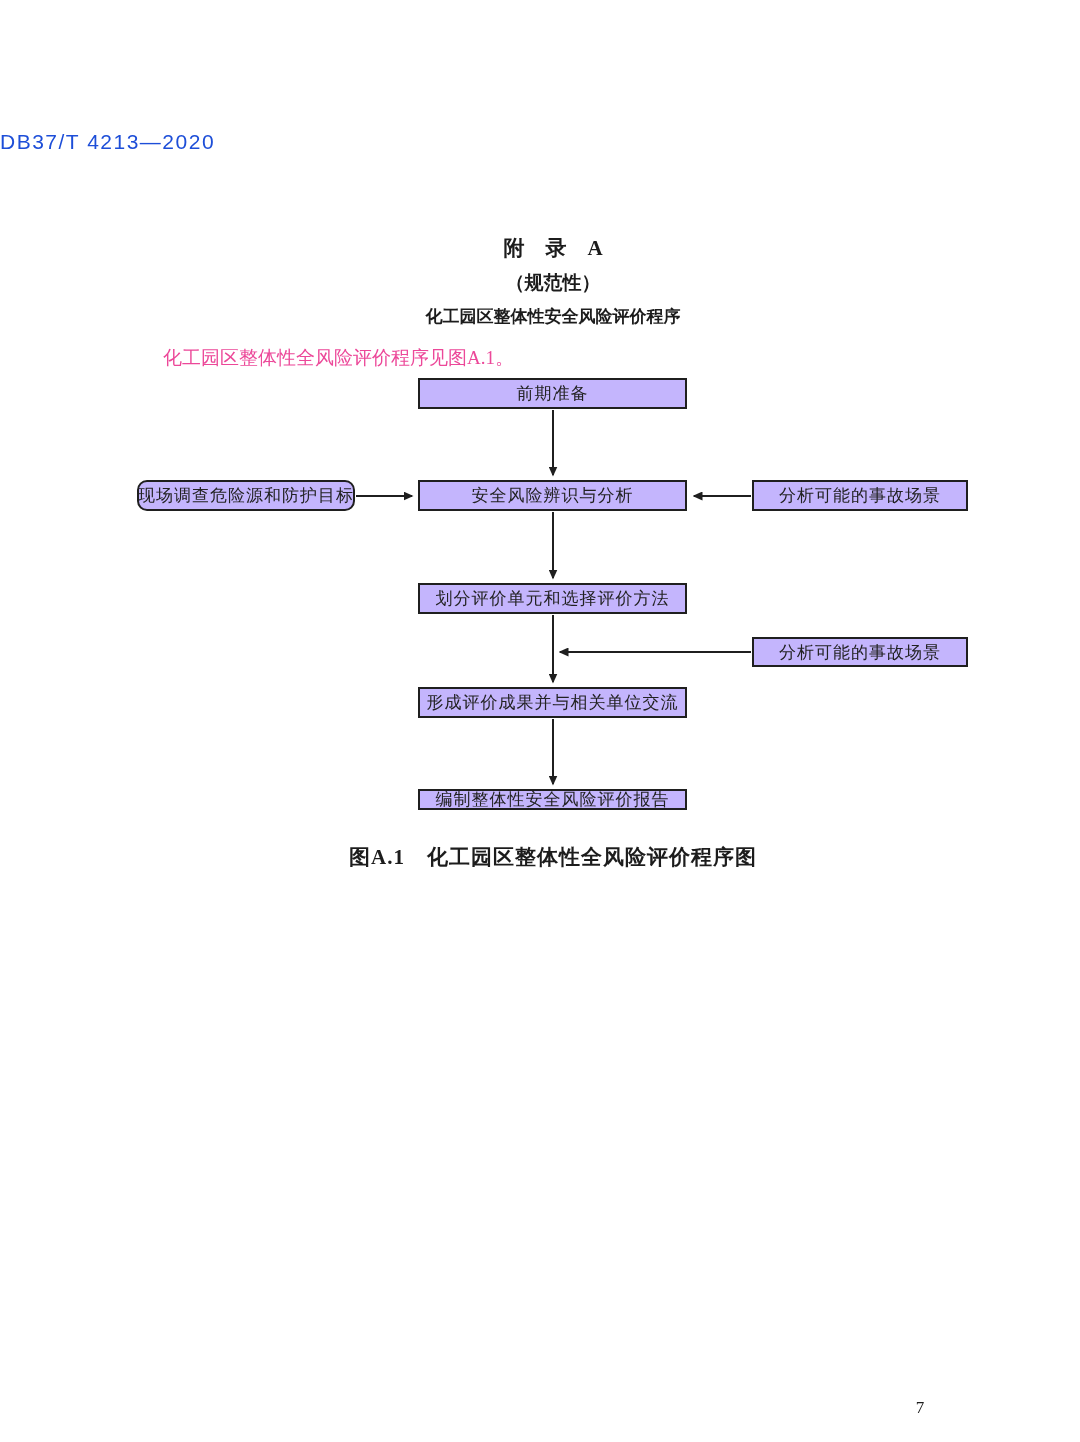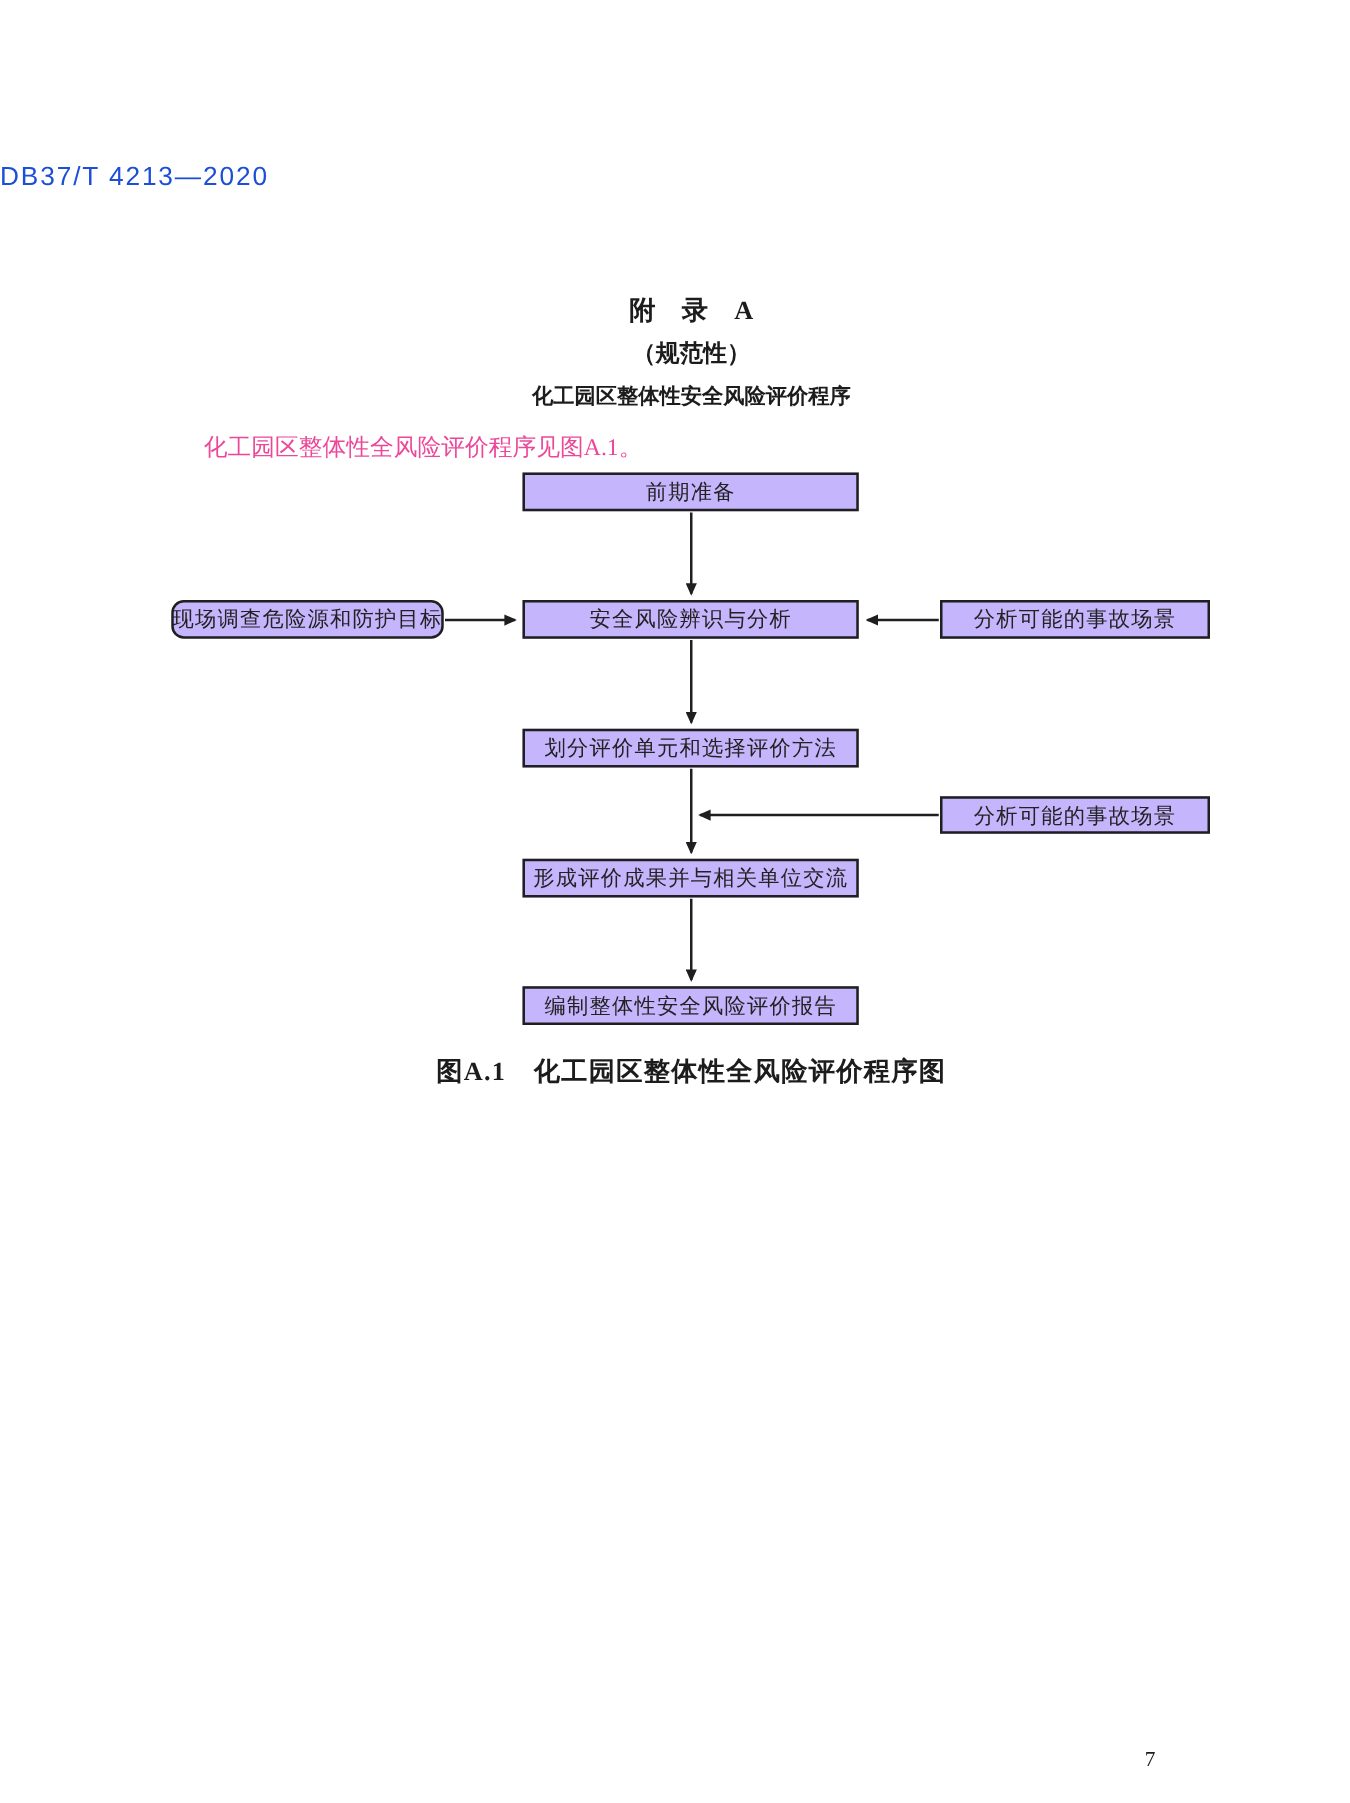--- a/index.html
+++ b/index.html
@@ -54,21 +54,21 @@
     letter-spacing: 1px;
     white-space: nowrap;
   }
   .node-prep        { left: 418px; top: 378px; width: 269px; height: 31px; }
   .node-survey      { left: 137px; top: 480px; width: 218px; height: 31px; border-radius: 10px; }
   .node-identify    { left: 418px; top: 480px; width: 269px; height: 31px; }
   .node-scenario    { left: 752px; top: 480px; width: 216px; height: 31px; }
   .node-division    { left: 418px; top: 583px; width: 269px; height: 31px; }
   .node-qualquant   { left: 752px; top: 637px; width: 216px; height: 30px; }
   .node-results     { left: 418px; top: 687px; width: 269px; height: 31px; }
-  .node-report      { left: 418px; top: 789px; width: 269px; height: 31px; text-align: center; }
+  .node-report      { left: 418px; top: 789px; width: 269px; height: 21px; text-align: center; }
   .arrow-layer {
     position: absolute;
     left: 0; top: 0;
     width: 1080px; height: 1442px;
     pointer-events: none;
   }
   .figure-caption {
     position: absolute;
     top: 843px;
     left: 26px;

